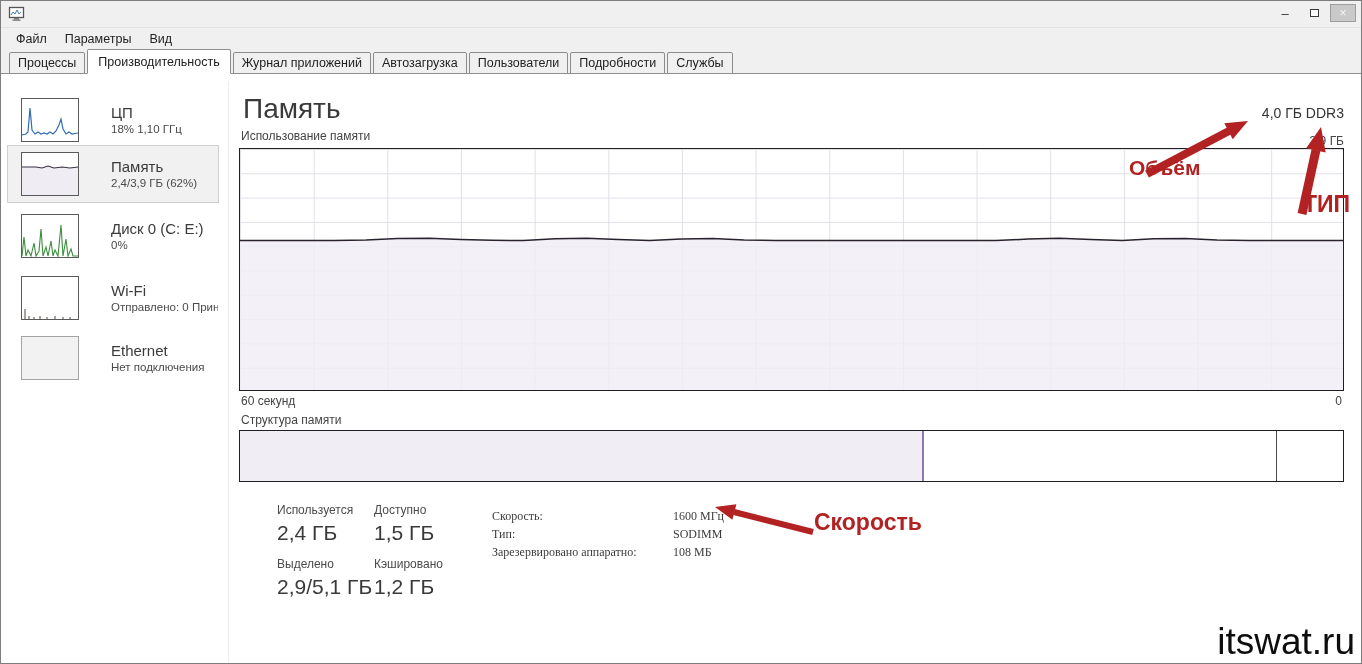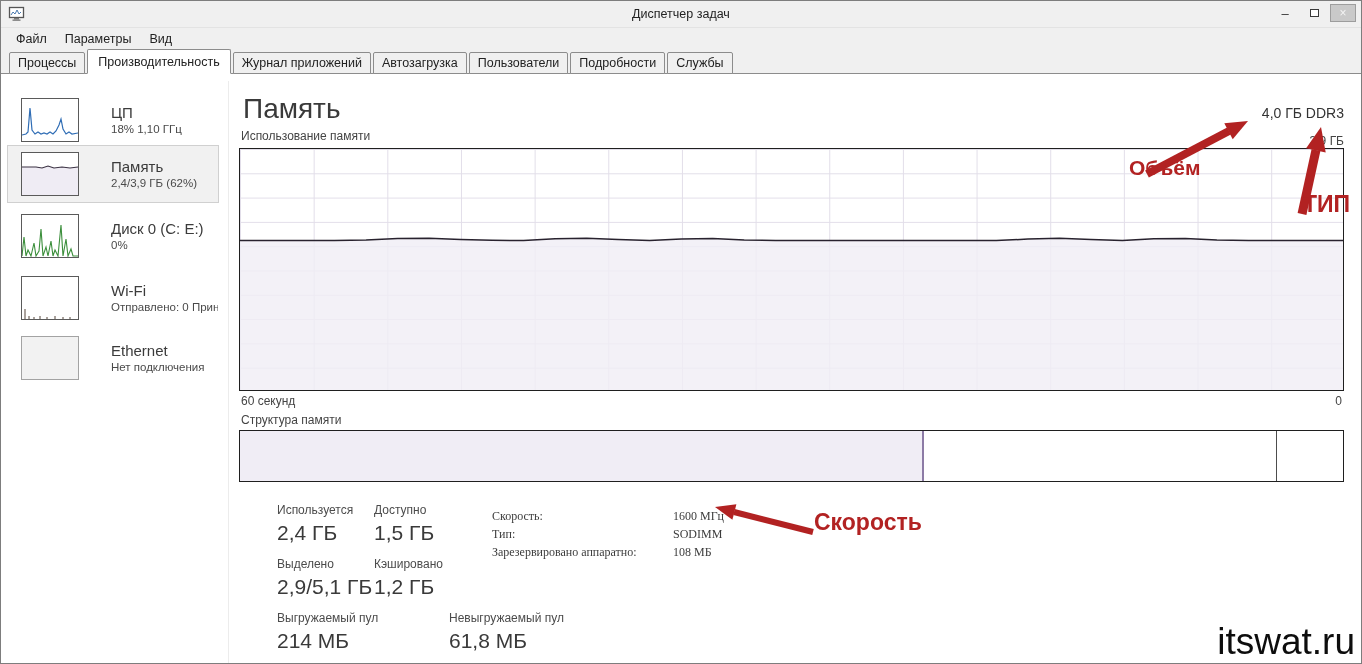--- a/index.html
+++ b/index.html
@@ -84,21 +84,20 @@
 <div class="window" style="--annot: #b22222;">
 
   <div class="chrome">
     <div class="titlebar">
       <svg class="app-icon" viewBox="0 0 18 16">
         <rect x="1.5" y="1.5" width="14" height="10" fill="#fff" stroke="#555" stroke-width="1.3"></rect>
         <polyline points="3,9 5,6 7,8 9,4 11,8 13,6" fill="none" stroke="#4a7ab0" stroke-width="1"></polyline>
         <rect x="6" y="12" width="5" height="1.5" fill="#777"></rect>
           <rect x="4.5" y="13.5" width="8" height="1.3" fill="#777"></rect>
       </svg>
-      <div class="title-text">Диспетчер задач</div>
       <div class="win-controls">
         <div class="win-btn">
             <span>–</span>
           </div>
         <div class="win-btn">
             <span class="max-glyph"></span>
           </div>
         <div class="win-btn close">
             <span>×</span>
           </div>
@@ -219,30 +218,20 @@
       </div>
     </div>
     <div class="stat-row">
       <div class="stat-cell c1a">
         <div class="s-label">Выделено</div>
         <div class="s-value">2,9/5,1 ГБ</div>
       </div>
       <div class="stat-cell">
         <div class="s-label">Кэшировано</div>
         <div class="s-value">1,2 ГБ</div>
-      </div>
-    </div>
-    <div class="stat-row">
-      <div class="stat-cell c1b">
-        <div class="s-label">Выгружаемый пул</div>
-        <div class="s-value">214 МБ</div>
-      </div>
-      <div class="stat-cell">
-        <div class="s-label">Невыгружаемый пул</div>
-        <div class="s-value">61,8 МБ</div>
       </div>
     </div>
   </div>
 
   <div class="details">
     <div class="det-row">
       <div class="det-label">Скорость:</div>
       <div>1600 МГц</div>
     </div>
     <div class="det-row">

